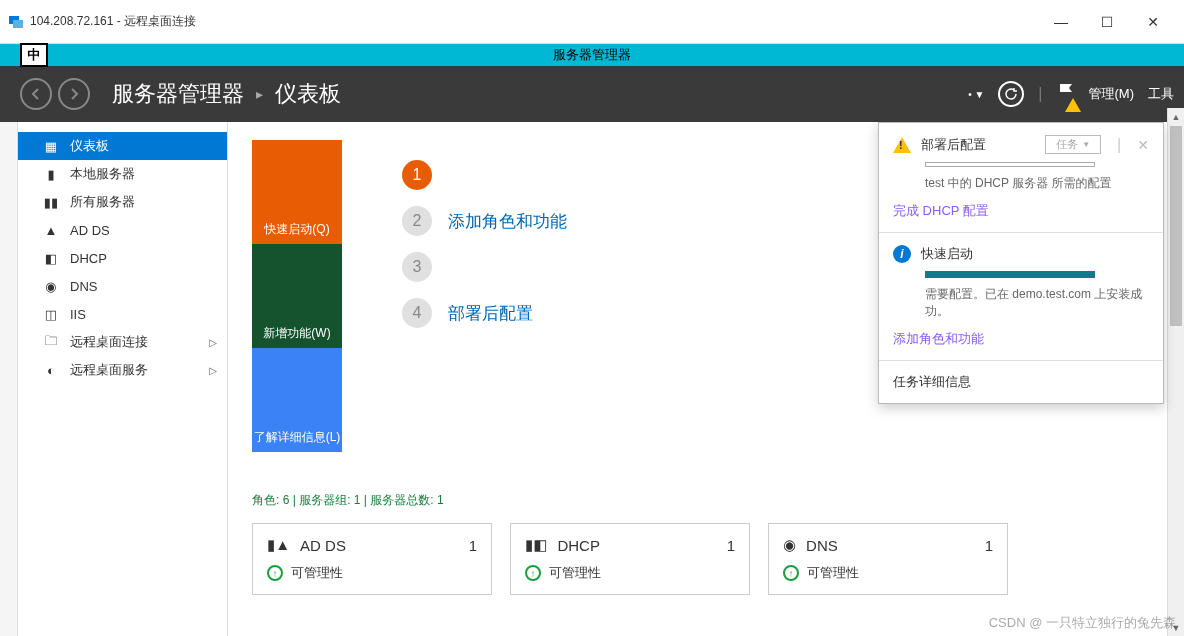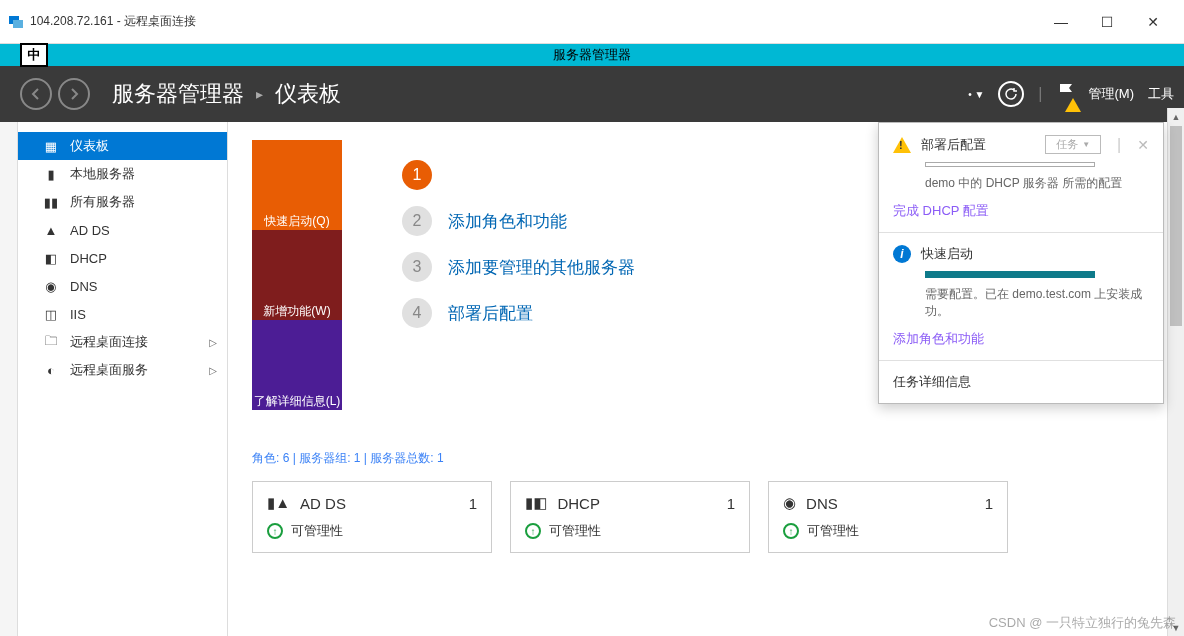--- a/index.html
+++ b/index.html
@@ -31,34 +31,34 @@
 .side-item { height: 28px; display: flex; align-items: center; padding: 0 10px 0 24px; font-size: 13px; color: #333; cursor: pointer; position: relative; }
 .side-item.active { background: #0078d4; color: #fff; }
 .side-item .ico { width: 18px; margin-right: 10px; display: inline-flex; align-items: center; justify-content: center; }
 .side-item .chev { margin-left: auto; font-size: 10px; color: #666; }
 
 .main { flex: 1; background: #fff; padding: 18px 24px; overflow: auto; position: relative; }
 .welcome-title { font-size: 14px; color: #333; margin-bottom: 18px; }
 
 .quickstart { display: flex; gap: 0; margin-bottom: 40px; }
 .qs-tiles { width: 90px; display: flex; flex-direction: column; }
-.qs-tile { height: 90px; display: flex; align-items: flex-end; justify-content: center; font-size: 12px; color: #fff; cursor: pointer; }
+.qs-tile { height: 104px; display: flex; align-items: flex-end; justify-content: center; padding-bottom: 6px; font-size: 12px; color: #fff; cursor: pointer; }
 .qs-tile.t1 { background: #e85d04; }
-.qs-tile.t2 { background: #7f1d1d; }
-.qs-tile.t3 { background: #4c1d95; }
+.qs-tile.t2 { background: #14532d; }
+.qs-tile.t3 { background: #3b82f6; }
 .qs-steps { flex: 1; padding: 20px 0 0 60px; }
 .qs-step { display: flex; align-items: center; gap: 16px; margin-bottom: 16px; }
 .qs-num { width: 30px; height: 30px; border-radius: 50%; display: flex; align-items: center; justify-content: center; font-size: 16px; }
 .qs-step.active .qs-num { background: #e85d04; color: #fff; }
 .qs-step:not(.active) .qs-num { background: #e0e0e0; color: #888; }
 .qs-step.active .qs-label { color: #0066b3; font-size: 22px; }
 .qs-step:not(.active) .qs-label { color: #0066b3; font-size: 17px; }
 
 .groups-title { font-size: 14px; color: #333; margin-bottom: 4px; }
-.groups-sub { font-size: 12px; color: #3b82f6; margin-bottom: 14px; }
+.groups-sub { font-size: 12px; color: #15803d; margin-bottom: 14px; }
 .groups { display: flex; gap: 18px; }
 .group-card { width: 240px; border: 1px solid #ccc; padding: 12px 14px; }
 .group-head { display: flex; align-items: center; gap: 10px; font-size: 15px; color: #333; margin-bottom: 10px; }
 .group-head .cnt { margin-left: auto; }
 .group-row { display: flex; align-items: center; gap: 8px; font-size: 13px; color: #333; }
 .grn-circ { width: 16px; height: 16px; border: 2px solid #1a9e3e; border-radius: 50%; display: inline-flex; align-items: center; justify-content: center; color: #1a9e3e; font-size: 10px; }
 
 .notif-panel { position: absolute; top: 0; right: 20px; width: 286px; background: #fff; border: 1px solid #bbb; box-shadow: 0 4px 12px rgba(0,0,0,0.2); z-index: 10; }
 .notif-sec { padding: 12px 14px; border-bottom: 1px solid #e0e0e0; }
 .notif-head { display: flex; align-items: center; gap: 10px; margin-bottom: 8px; }
@@ -190,21 +190,20 @@
       <div class="qs-steps">
         <div class="qs-step active">
             <span class="qs-num">1</span>
           </div>
         <div class="qs-step">
             <span class="qs-num">2</span>
             <span class="qs-label">添加角色和功能</span>
           </div>
         <div class="qs-step">
             <span class="qs-num">3</span>
-            <span class="qs-label">添加要管理的其他服务器</span>
           </div>
         <div class="qs-step">
             <span class="qs-num">4</span>
             <span class="qs-label">部署后配置</span>
           </div>
       </div>
     </div>
 
     <div class="groups-sub">角色: 6 | 服务器组: 1 | 服务器总数: 1</div>
     <div class="groups">
@@ -249,21 +248,21 @@
           <span class="warn-ico"></span>
           <span class="notif-title">部署后配置</span>
           <span class="notif-task-btn">
               <span>任务</span>
               <span style="font-size:8px;">▼</span>
             </span>
           <span style="color:#ccc;margin-left:6px;">|</span>
           <span class="notif-close">✕</span>
         </div>
         <div class="notif-prog"></div>
-        <div class="notif-text">demo 中的 DHCP 服务器 所需的配置</div>
+        <div class="notif-text">test 中的 DHCP 服务器 所需的配置</div>
         <div class="notif-link">完成 DHCP 配置</div>
       </div>
       <div class="notif-sec">
         <div class="notif-head">
           <span class="info-ico">i</span>
           <span class="notif-title">快速启动</span>
         </div>
         <div class="notif-prog fill"></div>
         <div class="notif-text">需要配置。已在 demo.test.com 上安装成功。</div>
         <div class="notif-link">添加角色和功能</div>

